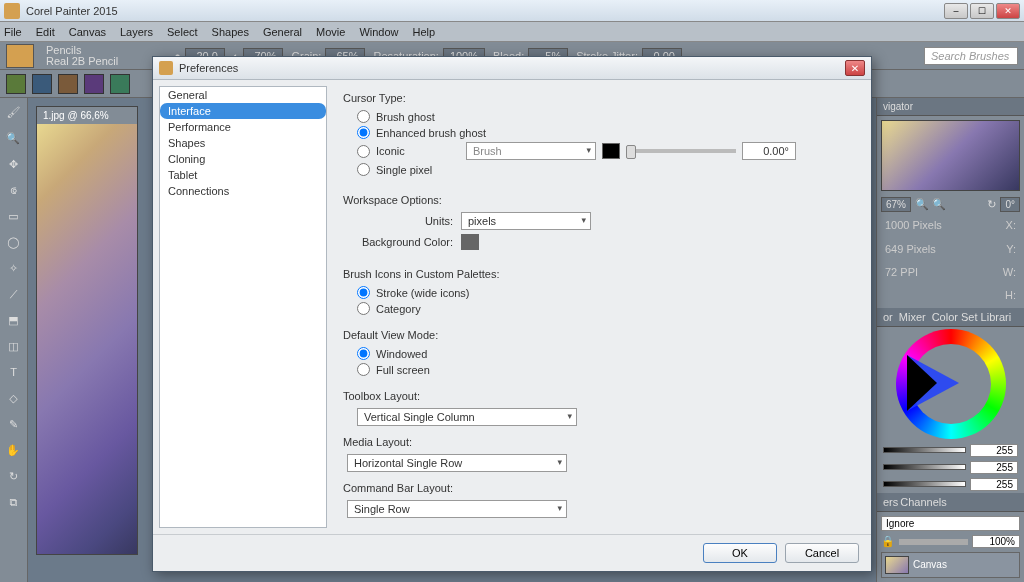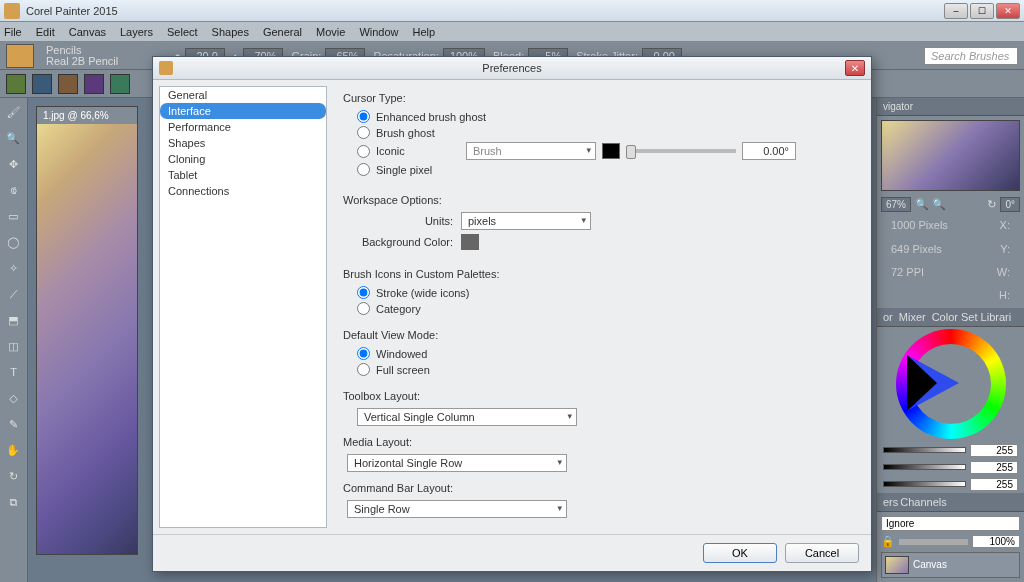--- a/index.html
+++ b/index.html
@@ -35,42 +35,42 @@
 .tool { width: 20px; height: 20px; display: flex; align-items: center; justify-content: center; color: #ddd; cursor: pointer; border-radius: 2px; }
 
 .canvas-area { flex: 1; background: #6b7a8a; position: relative; padding: 8px; }
 .doc-window { width: 102px; background: #b8c0c8; border: 1px solid #444; }
 .doc-title { background: #828c96; color: #fff; padding: 3px 6px; font-size: 10px; }
 .doc-canvas { height: 430px; background: linear-gradient(135deg, #e8d890 0%, #c8a878 15%, #a88ca8 35%, #8878b0 55%, #6858a0 75%, #4a4880 90%, #383860 100%); }
 
 .right-panels { width: 148px; background: #828c96; border-left: 1px solid #666; display: flex; flex-direction: column; }
 .panel-tab { background: #6b7682; color: #ddd; padding: 3px 6px; font-size: 10px; border-bottom: 1px solid #555; }
 .nav-preview { height: 80px; background: linear-gradient(135deg, #e8d890, #8878b0, #383860); margin: 4px; border: 1px solid #444; }
-.nav-info { padding: 4px 14px; color: #ccc; font-size: 10px; line-height: 1.4; display: flex; justify-content: space-between; }
+.nav-info { padding: 4px 8px; color: #ccc; font-size: 10px; line-height: 1.4; display: flex; justify-content: space-between; }
 .zoom-row { display: flex; align-items: center; padding: 2px 4px; gap: 4px; }
 .zoom-val { background: #6b7682; border: 1px solid #555; padding: 1px 4px; color: #ddd; font-size: 10px; }
 .color-wheel { position: relative; height: 130px; display: flex; align-items: center; justify-content: center; }
 .wheel-ring { width: 110px; height: 110px; border-radius: 50%; background: conic-gradient(red, yellow, lime, cyan, blue, magenta, red); position: relative; }
 .wheel-inner { position: absolute; top: 15px; left: 15px; width: 80px; height: 80px; background: #828c96; border-radius: 50%; }
 .triangle { position: absolute; top: 28px; left: 30px; width: 0; height: 0; border-left: 30px solid #000; border-top: 28px solid transparent; border-bottom: 28px solid transparent; }
 .triangle2 { position: absolute; top: 28px; left: 30px; width: 0; height: 0; border-left: 52px solid #2040ff; border-top: 28px solid transparent; border-bottom: 28px solid transparent; opacity: 0.85; }
 .slider-row { display: flex; align-items: center; padding: 2px 6px; gap: 4px; }
 .mini-slider { flex: 1; height: 6px; background: linear-gradient(90deg, #000, #fff); border: 1px solid #555; }
 .mini-val { background: #fff; border: 1px solid #888; padding: 0 4px; width: 48px; text-align: right; font-size: 10px; }
 .layers-section { padding: 4px; }
 .layer-row { display: flex; align-items: center; gap: 4px; padding: 3px; background: #8a94a0; border: 1px solid #666; }
 .layer-thumb { width: 24px; height: 18px; background: linear-gradient(135deg, #e8d890, #8878b0); border: 1px solid #444; }
 .layer-name { color: #fff; font-size: 10px; }
 .select-small { background: #fff; border: 1px solid #888; padding: 1px 4px; font-size: 10px; }
 
 
 .dialog { position: absolute; left: 152px; top: 56px; width: 720px; height: 516px; background: #eceef0; border: 1px solid #4a5a6a; box-shadow: 3px 3px 12px rgba(0,0,0,0.4); display: flex; flex-direction: column; }
 .dialog-title { height: 26px; background: linear-gradient(#f4f6f8, #dce2e8); display: flex; align-items: center; padding: 0 6px; border-bottom: 1px solid #b0b8c0; }
 .dialog-icon { width: 14px; height: 14px; background: #d4a050; border-radius: 2px; margin-right: 6px; }
-.dialog-title-text { color: #333; flex: 1; text-align: center; }
+.dialog-title-text { color: #333; flex: 1; }
 .dialog-close { width: 20px; height: 16px; background: linear-gradient(#e88, #c44); border: 1px solid #833; border-radius: 2px; color: #fff; display: flex; align-items: center; justify-content: center; font-size: 10px; cursor: pointer; }
 .dialog-body { flex: 1; display: flex; }
 .dialog-nav { width: 168px; background: #fff; border: 1px solid #b0b8c0; margin: 6px 0 6px 6px; overflow: hidden; }
 .dnav-item { padding: 2px 8px; color: #333; cursor: pointer; border-radius: 7px; }
 .dnav-item.selected { background: #3a8de0; color: #fff; }
 .dialog-content { flex: 1; padding: 12px 16px; color: #333; }
 .section-label { margin-bottom: 6px; margin-top: 10px; }
 .section-label:first-child { margin-top: 0; }
 .radio-row { display: flex; align-items: center; gap: 6px; margin: 3px 0 3px 14px; }
 .radio-row input[type=radio] { margin: 0; }
@@ -269,26 +269,26 @@
       <div class="dnav-item selected">Interface</div>
       <div class="dnav-item">Performance</div>
       <div class="dnav-item">Shapes</div>
       <div class="dnav-item">Cloning</div>
       <div class="dnav-item">Tablet</div>
       <div class="dnav-item">Connections</div>
     </div>
     <div class="dialog-content">
       <div class="section-label">Cursor Type:</div>
       <div class="radio-row">
+          <input type="radio" style="">
+          <span>Brush ghost</span>
+        </div>
+      <div class="radio-row">
           <input type="radio" checked="" style="">
           <span>Enhanced brush ghost</span>
-        </div>
-      <div class="radio-row">
-          <input type="radio" style="">
-          <span>Brush ghost</span>
         </div>
       <div class="radio-row">
         <input type="radio" style="">
         <span style="min-width:84px">Iconic</span>
         <span class="dd" style="color:#888">Brush</span>
         <div class="color-box" style="background:#000"></div>
         <div class="hslider"></div>
         <span class="rot-val">0.00°</span>
       </div>
       <div class="radio-row">

